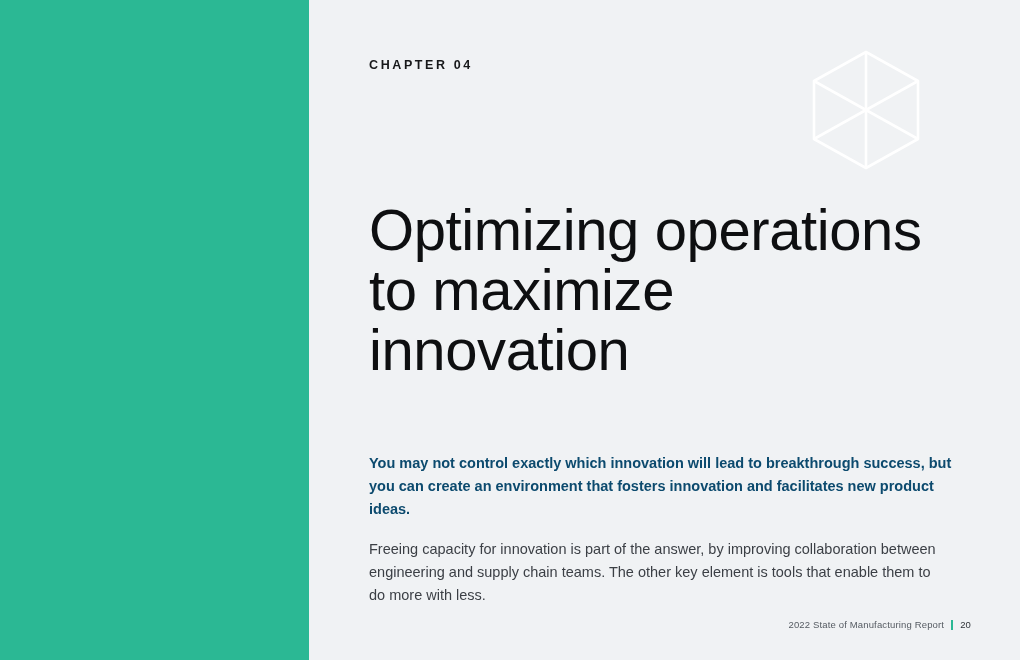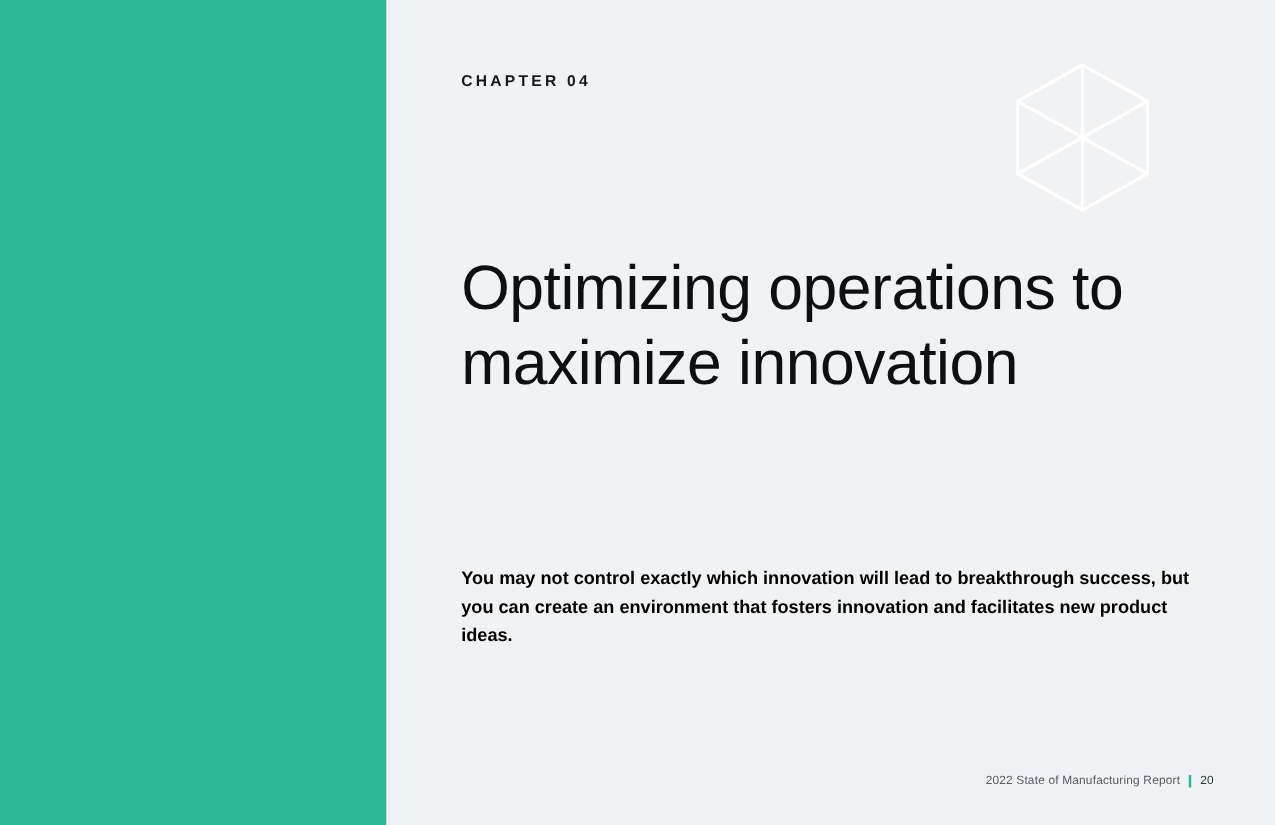--- a/index.html
+++ b/index.html
@@ -46,36 +46,36 @@
     left: 503px;
     top: 50px;
     width: 108px;
     height: 120px;
   }
   .page-title {
     position: absolute;
     left: 60px;
     top: 200px;
     width: 560px;
-    font-size: 50px;
+    font-size: 58px;
     line-height: 60px;
     font-weight: normal;
     color: #0e0f11;
     letter-spacing: -0.4px;
     margin: 0;
   }
   .lede {
     position: absolute;
     left: 60px;
     top: 452px;
     width: 585px;
     font-size: 14.5px;
     line-height: 23px;
     font-weight: bold;
-    color: #000000;
+    color: #0c4a6e;
     margin: 0;
   }
   .body-copy {
     position: absolute;
     left: 60px;
     top: 538px;
     width: 580px;
     font-size: 14.5px;
     line-height: 23px;
     font-weight: normal;
@@ -122,20 +122,21 @@
         <line x1="54" y1="2" x2="54" y2="118" stroke="#ffffff" stroke-width="2.6"></line>
         <line x1="2" y1="31" x2="106" y2="89" stroke="#ffffff" stroke-width="2.6"></line>
         <line x1="106" y1="31" x2="2" y2="89" stroke="#ffffff" stroke-width="2.6"></line>
       </svg>
     </div>
 
     <h1 class="page-title">Optimizing operations to maximize innovation</h1>
 
     <p class="lede">You may not control exactly which innovation will lead to breakthrough success, but you can create an environment that fosters innovation and facilitates new product ideas.</p>
 
+    <p class="body-copy">Freeing capacity for innovation is part of the answer, by improving collaboration between engineering and supply chain teams. The other key element is tools that enable them to do more with less.</p>
 
     <div class="footer">
       <span>2022 State of Manufacturing Report</span>
       <span class="footer-divider"></span>
       <span class="footer-page">20</span>
     </div>
 
   </div>
 </div>
 

